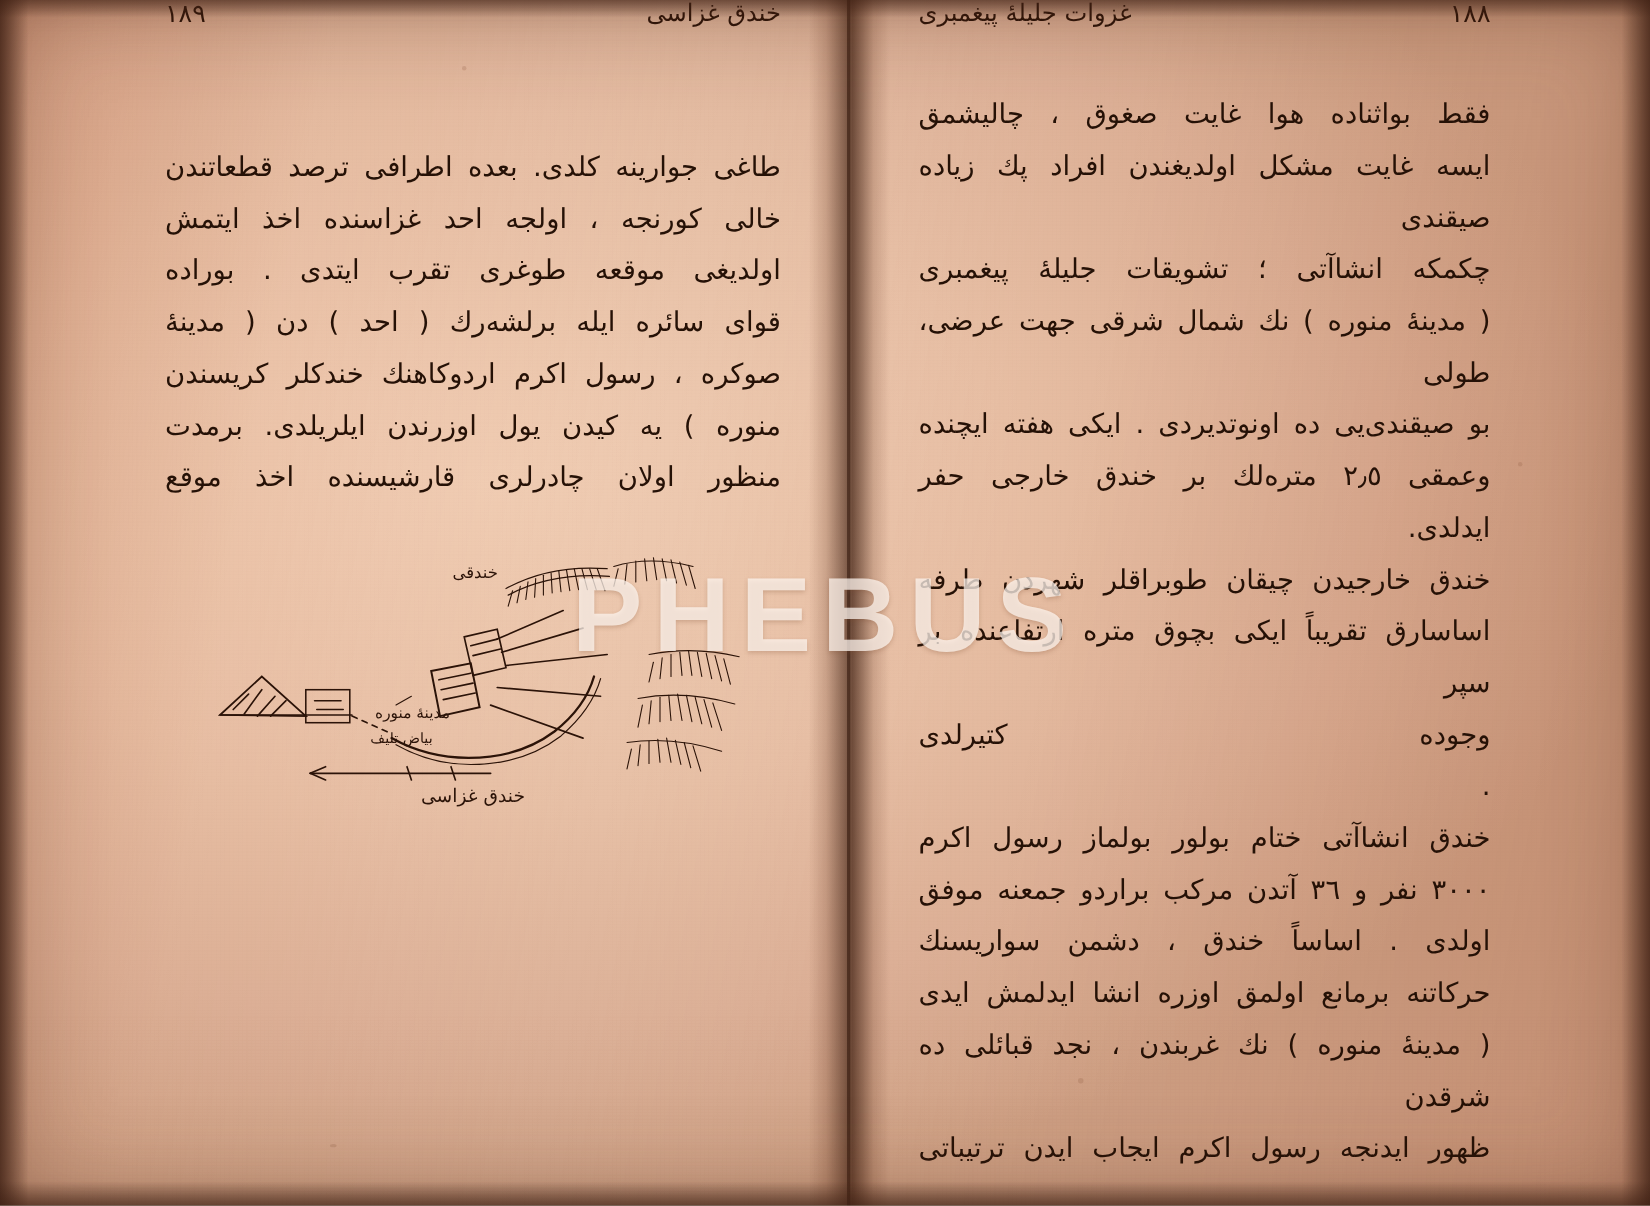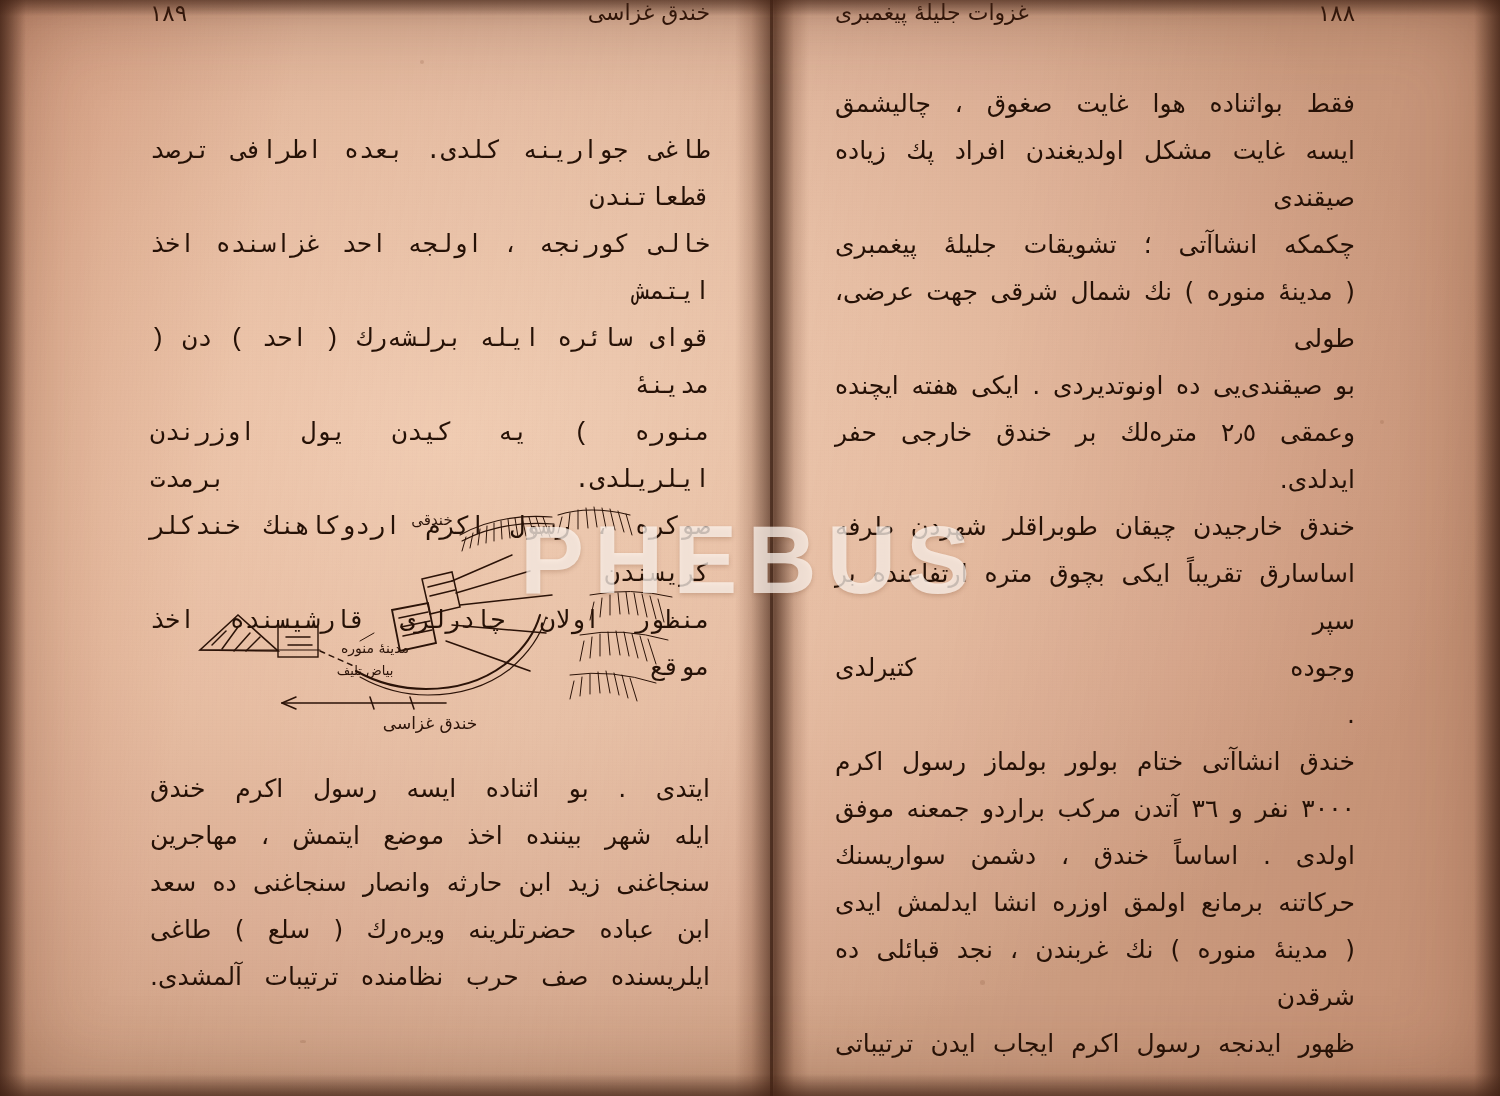--- a/index.html
+++ b/index.html
@@ -135,21 +135,21 @@
     width: 100%;
     direction: rtl;
     text-align: justify;
     text-align-last: justify;
     font-size: 25px;
     line-height: 47px;
     color: #251106;
     font-family: "DejaVu Sans", sans-serif;
     word-spacing: 2px;
   }
-  #left-body-1 { top: 128px; font-family: Liberation Mono, monospace; }
+  #left-body-1 { top: 128px; }
   #left-body-2 { top: 765px; }
   #right-body-1 { top: 80px; }
 
   .body-text p {
     margin: 0 0 0 0;
   }
 
   
   .figure-wrap {
     position: absolute;
@@ -201,23 +201,24 @@
   <div id="page-left-col" class="page-col">
 
     <div class="hdr">
       <span class="running-head">خندق غزاسی</span>
       <span class="folio">١٨٩</span>
     </div>
 
     <div id="left-body-1" class="body-text">
       <p>طاغی جوارینه کلدی. بعده اطرافی ترصد قطعاتندن</p>
       <p>خالی کورنجه ، اولجه احد غزاسنده اخذ ایتمش</p>
+      <p>اولدیغی موقعه طوغری تقرب ایتدی . بوراده</p>
       <p>قوای سائره ایله برلشه‌رك ( احد ) دن ( مدینهٔ</p>
+      <p>صوکره ، رسول اکرم اردوکاهنك خندکلر کریسندن</p>
       <p>منوره ) یه کیدن یول اوزرندن ایلریلدی. برمدت</p>
-      <p>صوکره ، رسول اکرم اردوکاهنك خندکلر کریسندن</p>
       <p>منظور اولان چادرلری قارشیسنده اخذ موقع</p>
     </div>
 
     <div class="figure-wrap" style="left:10px; top:475px;">
       <svg viewBox="0 0 545 270" width="545" height="270">
         <g stroke="#2b1308" fill="none" stroke-width="1.5" stroke-linecap="round">
 
           <g stroke-width="1.1">
             <path d="M300,60 Q340,38 392,42"></path>
             <path d="M302,66 Q342,45 394,49"></path>
@@ -330,27 +331,20 @@
 
         <g fill="#2b1308" font-family="DejaVu Sans, sans-serif" font-size="15">
           <text x="272" y="50" direction="rtl" text-anchor="middle">خندقی</text>
           <text x="205" y="200" direction="rtl" text-anchor="middle" font-size="13">بیاض تلیف</text>
           <text x="215" y="178" direction="rtl" text-anchor="middle" font-size="14">مدینهٔ منوره</text>
           <text x="270" y="254" direction="rtl" text-anchor="middle" font-size="17">خندق غزاسی</text>
         </g>
       </svg>
     </div>
 
-    <div id="left-body-2" class="body-text">
-      <p>ایتدی . بو اثناده ایسه رسول اکرم خندق</p>
-      <p>ایله شهر بیننده اخذ موضع ایتمش ، مهاجرین</p>
-      <p>سنجاغنی زید ابن حارثه وانصار سنجاغنی ده سعد</p>
-      <p>ابن عباده حضرتلرینه ویره‌رك ( سلع ) طاغی</p>
-      <p>ایلریسنده صف حرب نظامنده ترتیبات آلمشدی.</p>
-    </div>
   </div>
 
   <div id="page-right-col" class="page-col">
 
     <div class="hdr">
       <span class="folio">١٨٨</span>
       <span class="running-head">غزوات جلیلهٔ پیغمبری</span>
     </div>
 
     <div id="right-body-1" class="body-text">

